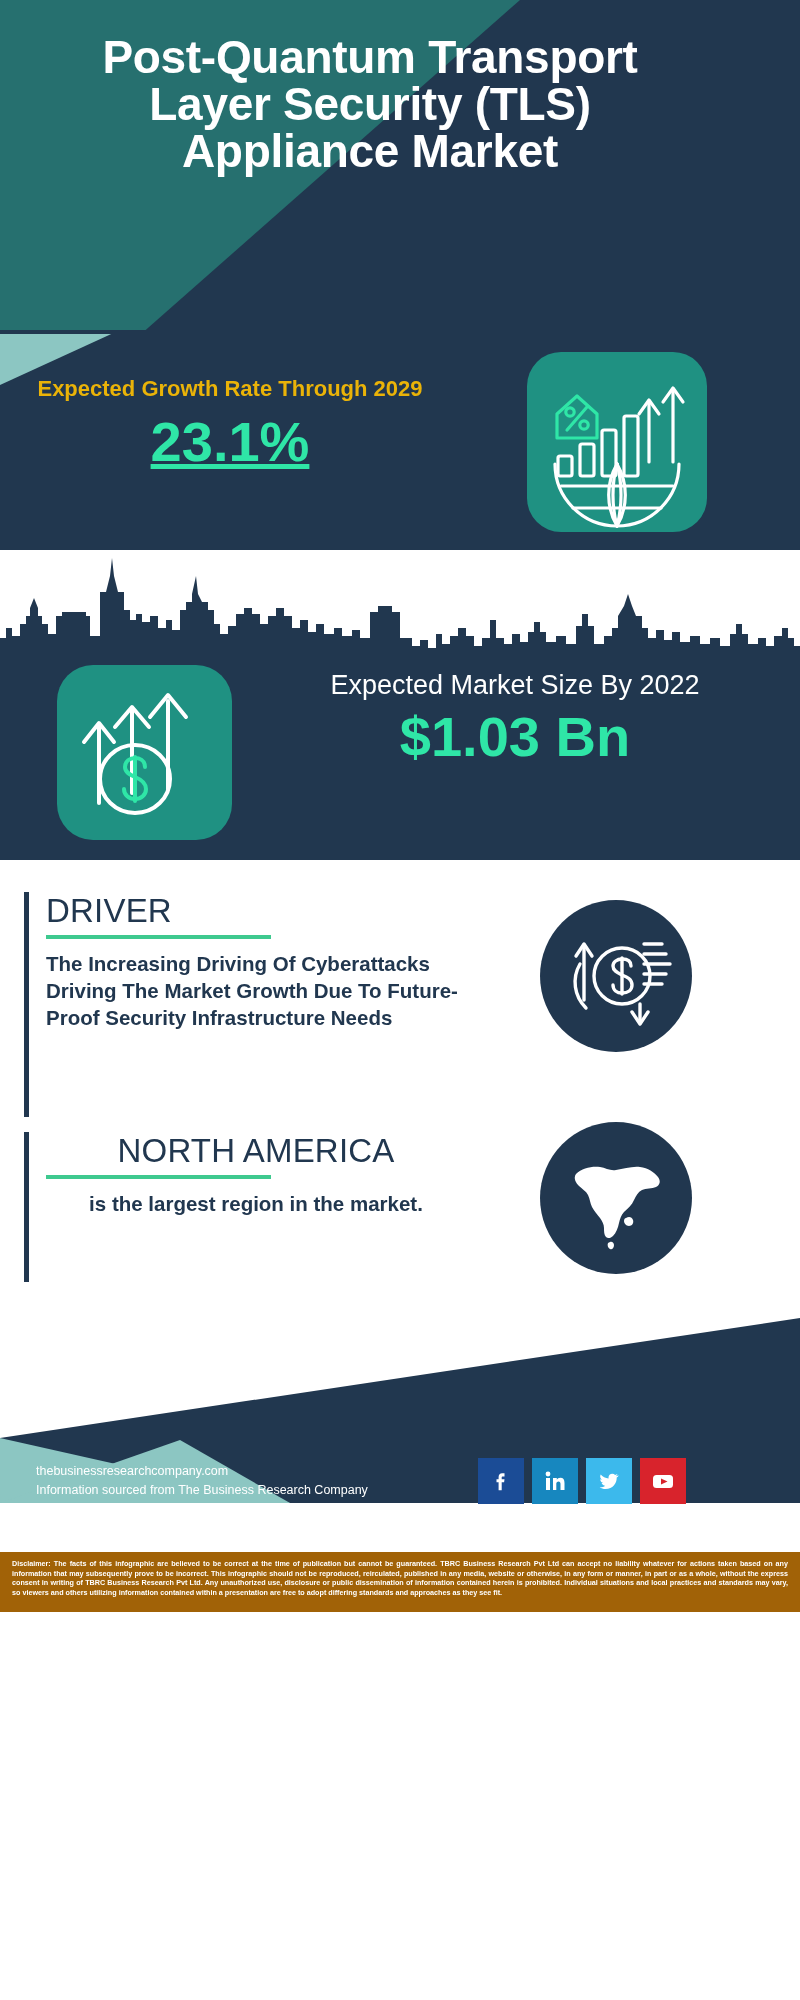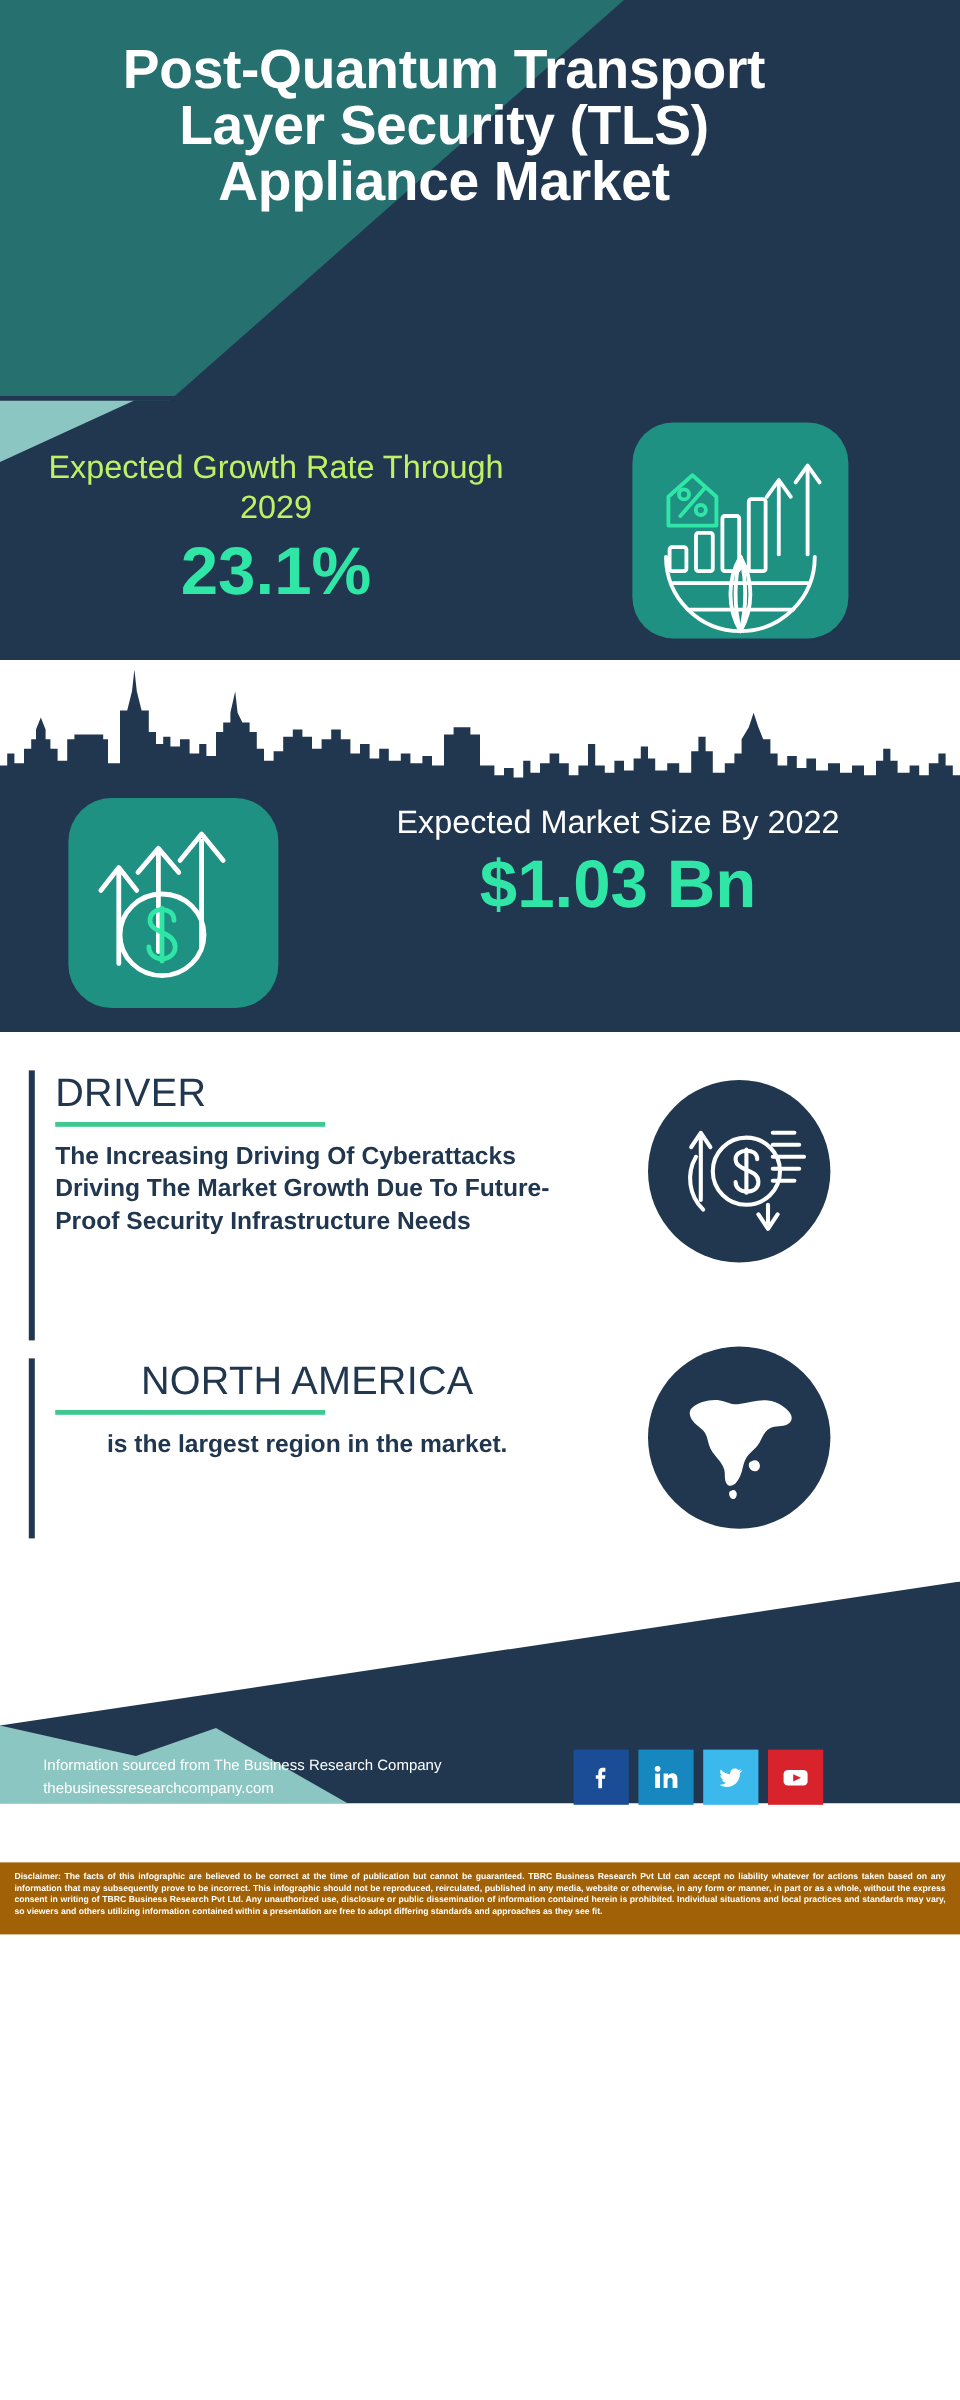--- a/index.html
+++ b/index.html
@@ -40,25 +40,26 @@
   }
   .growth-panel {
     position:absolute; left:0; top:334px; width:800px; height:216px;
     background:#21374f;
   }
   .growth-inner { position:relative; width:800px; height:216px; }
   .growth-text {
     position:absolute; left:20px; top:38px; width:420px; text-align:center;
   }
   .growth-label {
-    color:#bef264; font-size:27px; line-height:34px; font-weight:normal;
+    color:#eab308; font-size:22px; line-height:34px; font-weight:bold;
   }
   .growth-value {
     color:#2fe6a7; font-size:56px; font-weight:bold; line-height:64px;
     margin-top:4px;
+    text-decoration:underline;
   }
   .growth-iconbox {
     position:absolute; right:93px; top:18px; width:180px; height:180px;
     background:#1f9182; border-radius:34px;
   }
 
   
   .skyline-wrap {
     position:absolute; left:0; top:550px; width:800px; height:310px;
     background:#ffffff; overflow:hidden;
@@ -265,22 +266,22 @@
   </div>
 
   <svg class="bottom-deco" viewBox="0 0 800 185" preserveAspectRatio="none">
     <polygon points="800,0 800,185 0,185 0,120" fill="#21374f"></polygon>
     <polygon points="0,120 0,185 290,185" fill="#8cc6c2"></polygon>
     <polygon points="0,185 290,185 180,122" fill="#8cc6c2"></polygon>
   </svg>
 
   <div class="footer">
     <div class="footer-src">
+      <div>thebusinessresearchcompany.com</div>
       <div>Information sourced from The Business Research Company</div>
-      <div>thebusinessresearchcompany.com</div>
     </div>
     <div class="social-row">
       <div class="social s-fb">
         <svg width="24" height="24" viewBox="0 0 24 24">
           <path fill="#ffffff" d="M15.5 7.5h-2.1c-.4 0-.7.3-.7.8v2h2.8l-.4 3h-2.4v8H9.6v-8H7.5v-3h2.1V8c0-2.2 1.4-3.8 3.5-3.8h2.4z"></path>
         </svg>
       </div>
       <div class="social s-li">
         <svg width="26" height="26" viewBox="0 0 26 26">
           <rect x="4" y="10" width="4" height="12" fill="#ffffff"></rect>

